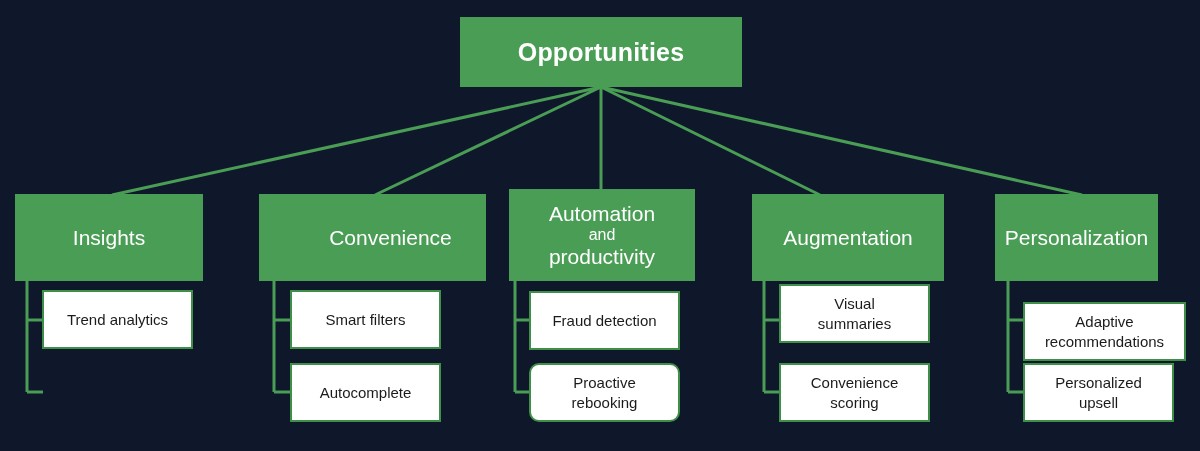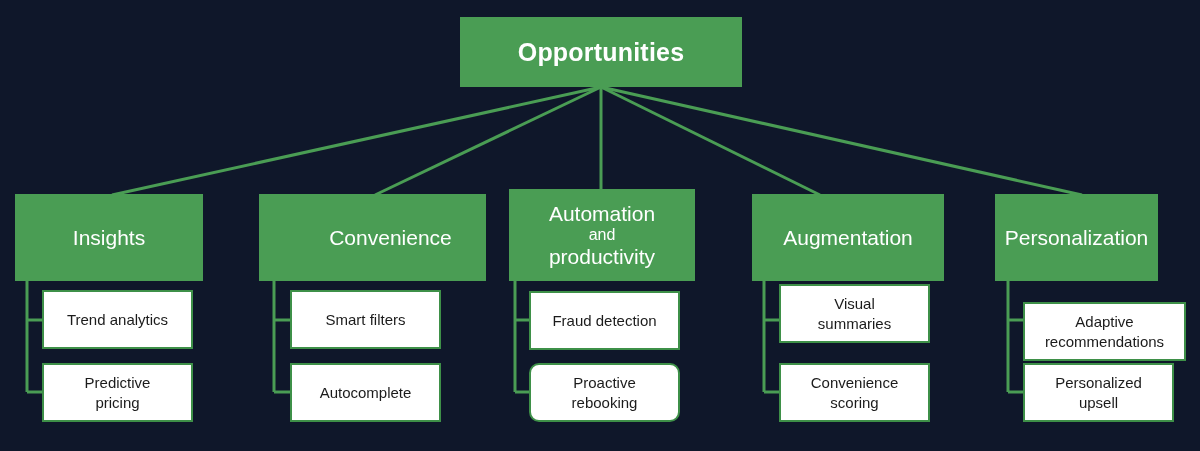--- a/index.html
+++ b/index.html
@@ -123,24 +123,20 @@
   <div class="node-root">
     <span>Opportunities</span>
   </div>
 
   <div class="node-cat" style="left:15px; top:194px; width:188px; height:87px;">
     <span>Insights</span>
   </div>
   <div class="node-leaf" style="left:42px; top:290px; width:151px; height:59px;">
     <span class="leaf-text">Trend analytics</span>
   </div>
-  <div class="node-leaf" style="left:42px; top:363px; width:151px; height:59px;">
-    <span class="leaf-text">Predictive
-pricing</span>
-  </div>
 
   <div class="node-cat" style="left:259px; top:194px; width:191px; height:87px;padding-left:36px;">
     <span>Convenience</span>
   </div>
   <div class="node-leaf" style="left:290px; top:290px; width:151px; height:59px;">
     <span class="leaf-text">Smart filters</span>
   </div>
   <div class="node-leaf" style="left:290px; top:363px; width:151px; height:59px;">
     <span class="leaf-text">Autocomplete</span>
   </div>

